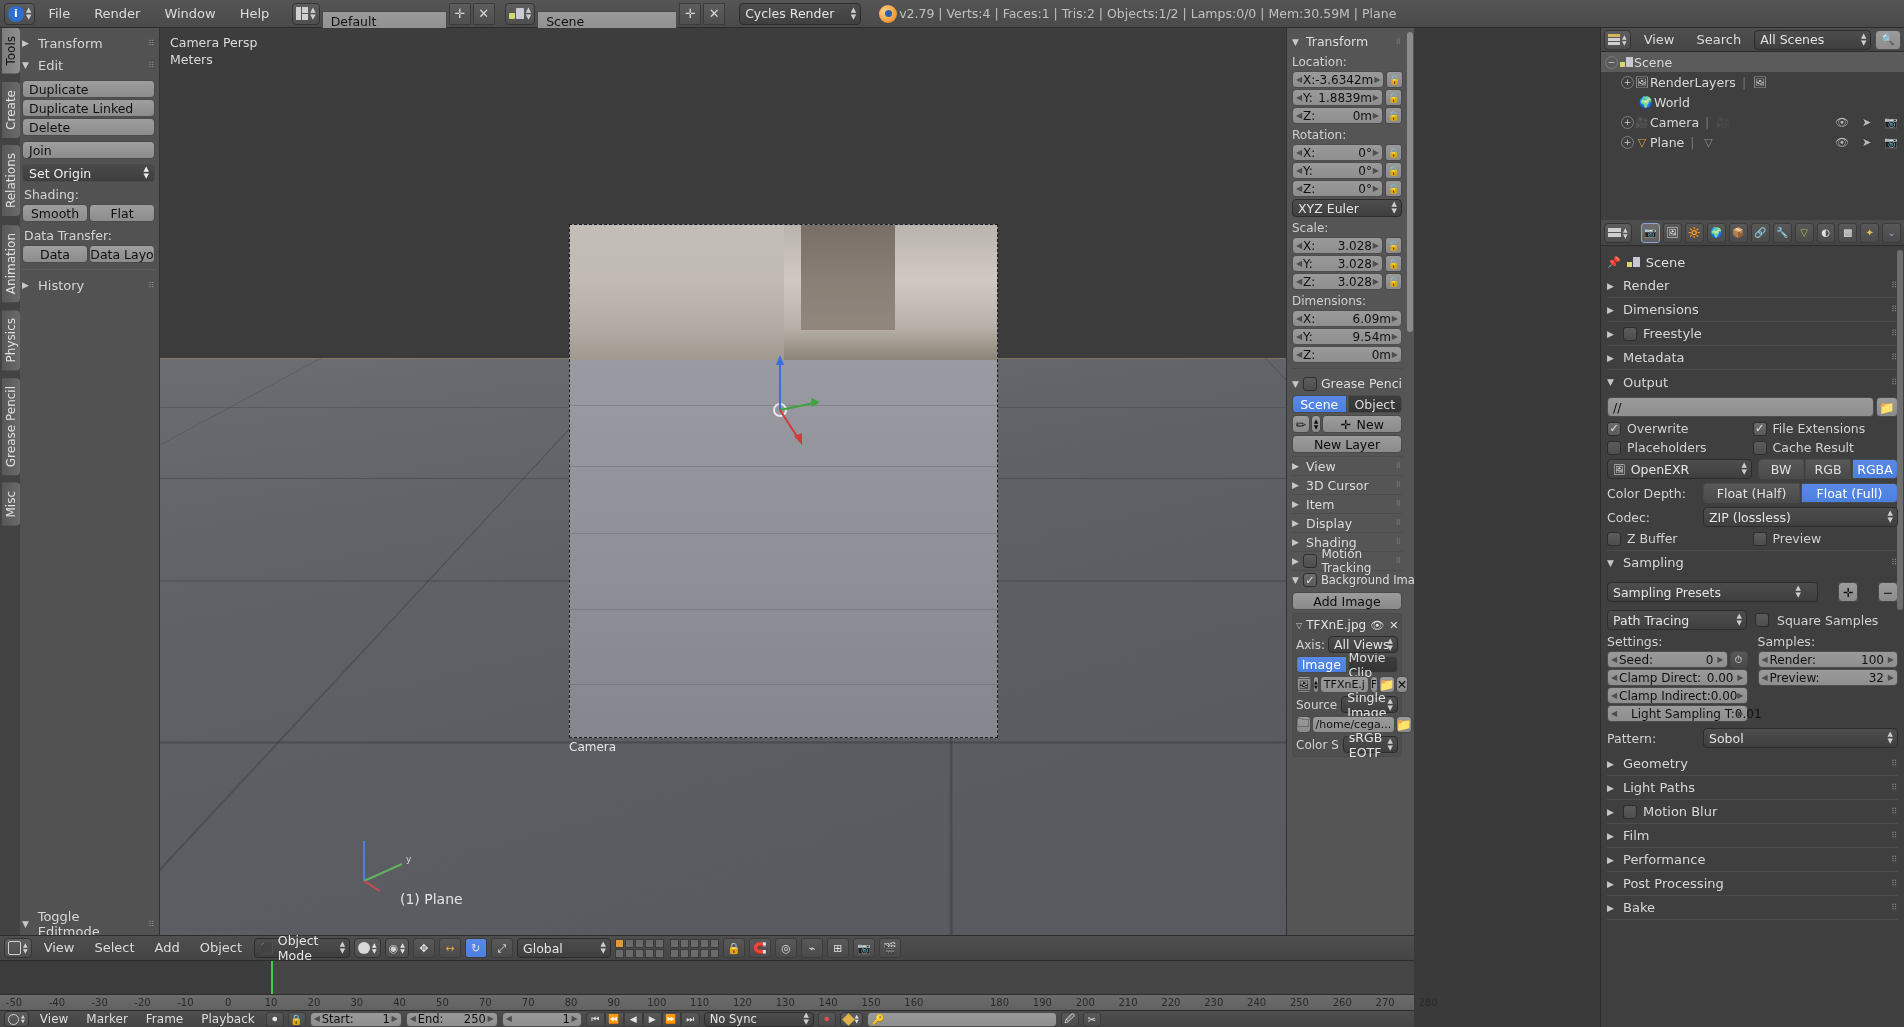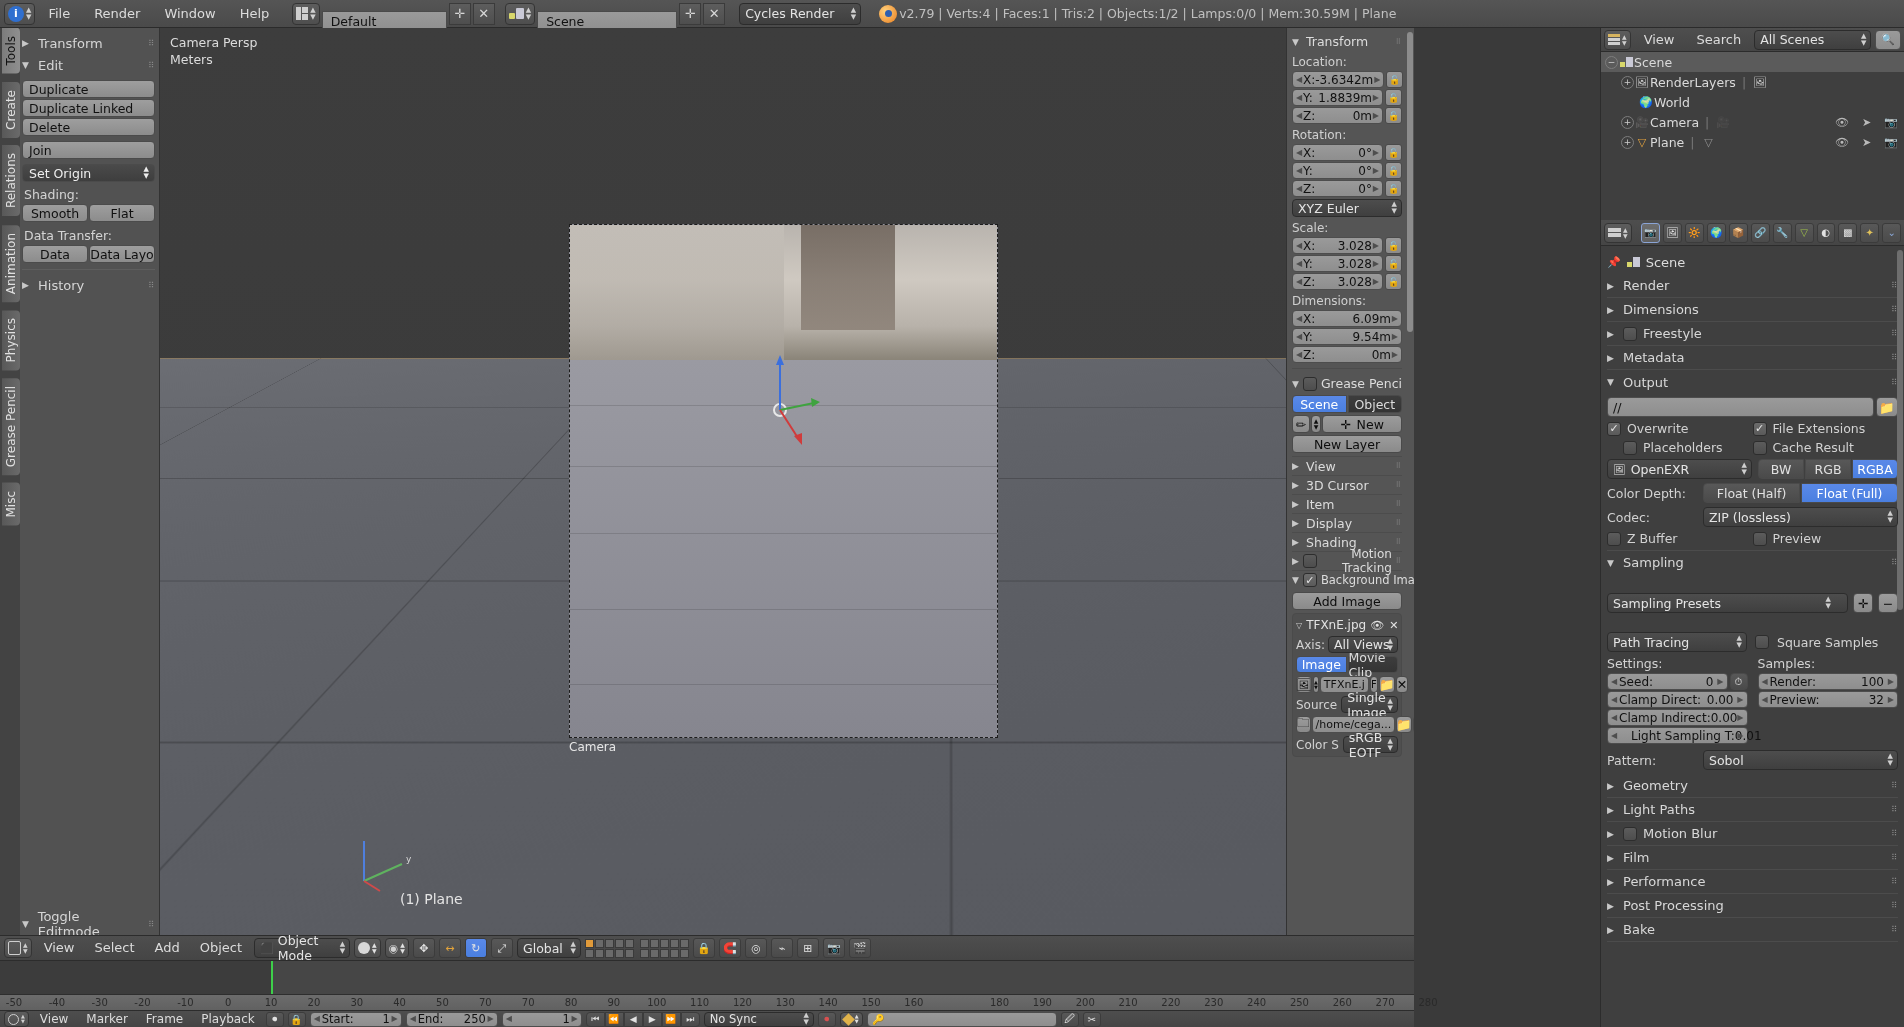--- a/index.html
+++ b/index.html
@@ -513,21 +513,21 @@
           <span class="grip">⠿</span>
         </div>
         <div class="npsect" style="border-top:1px solid #4c4c4c;">
           <span class="tri">▶</span>
           <span>Shading</span>
           <span class="grip">⠿</span>
         </div>
         <div class="npsect" style="border-top:1px solid #4c4c4c;">
           <span class="tri">▶</span>
           <span class="cbx"></span>
-          <span style="font-size:12px;text-align:right;">Motion Tracking</span>
+          <span style="font-size:12px;">Motion Tracking</span>
           <span class="grip">⠿</span>
         </div>
 
         <div class="npsect" style="border-top:1px solid #4c4c4c;">
           <span class="tri">▼</span>
           <span class="cbx on">✓</span>
           <span style="font-size:11.5px;white-space:nowrap;">Background Images</span>
         </div>
         <div class="btn" style="height:18px;margin:3px 0;">Add Image</div>
 
@@ -607,21 +607,21 @@
       <span class="ud" style="font-size:6px;line-height:6px;">▲<br>▼</span>
     </div>
     <div class="iconsel" style="height:20px;">
       <span style="font-size:11px;color:#d0d0d0;">◉</span>
       <span class="ud" style="font-size:6px;line-height:6px;">▲<br>▼</span>
     </div>
     <div class="iconbtn">✥</div>
     <div class="iconbtn" style="color:#e2a33b;">↔</div>
     <div class="iconbtn" style="background:linear-gradient(#5a89e8,#4a7fe0);">↻</div>
     <div class="iconbtn">⤢</div>
-    <div class="dd" style="width:64px;">
+    <div class="dd" style="width:94px;">
       <span>Global</span>
       <span class="ud">▲<br>▼</span>
     </div>
     <div style="display:flex;gap:6px;">
       <span style="display:grid;grid-template-columns:repeat(5,9px);grid-template-rows:repeat(2,9px);gap:1px;">
         <span style="background:#e09a3a;border:1px solid #3a3a3a;"></span>
           <span style="background:#6a6a6a;border:1px solid #3a3a3a;"></span>
           <span style="background:#6a6a6a;border:1px solid #3a3a3a;"></span>
           <span style="background:#6a6a6a;border:1px solid #3a3a3a;"></span>
           <span style="background:#6a6a6a;border:1px solid #3a3a3a;"></span>
@@ -908,21 +908,21 @@
       <div style="display:flex;margin:4px 0;">
         <div style="flex:1;display:flex;align-items:center;gap:6px;">
           <span class="cbx on">✓</span>
           <span class="lblm">Overwrite</span>
         </div>
         <div style="flex:1;display:flex;align-items:center;gap:6px;">
           <span class="cbx on">✓</span>
           <span class="lblm">File Extensions</span>
         </div>
       </div>
-      <div style="display:flex;margin:4px 16px;">
+      <div style="display:flex;margin:4px 0;">
         <div style="flex:1;display:flex;align-items:center;gap:6px;">
           <span class="cbx"></span>
           <span class="lblm">Placeholders</span>
         </div>
         <div style="flex:1;display:flex;align-items:center;gap:6px;">
           <span class="cbx"></span>
           <span class="lblm">Cache Result</span>
         </div>
       </div>
       <div style="display:flex;gap:6px;margin:4px 0;align-items:center;">
@@ -960,21 +960,21 @@
           <span class="cbx"></span>
           <span class="lblm">Preview</span>
         </div>
       </div>
 
       <div class="psect" style="border:none;border-top:1px solid #4c4c4c;margin-top:4px;">
         <span class="tri">▼</span>
         <span>Sampling</span>
         <span class="grip">⠿</span>
       </div>
-      <div style="display:flex;gap:5px;margin:19px 0;">
+      <div style="display:flex;gap:20px;margin:8px 0;">
         <div class="dd" style="flex:1;">
           <span>Sampling Presets</span>
           <span class="ud" style="right:16px;">▲<br>▼</span>
         </div>
         <div class="btn" style="width:20px;">✛</div>
         <div class="btn" style="width:20px;">−</div>
       </div>
       <div style="display:flex;gap:8px;margin:3px 0;align-items:center;">
         <div class="dd" style="width:140px;">
           <span>Path Tracing</span>

